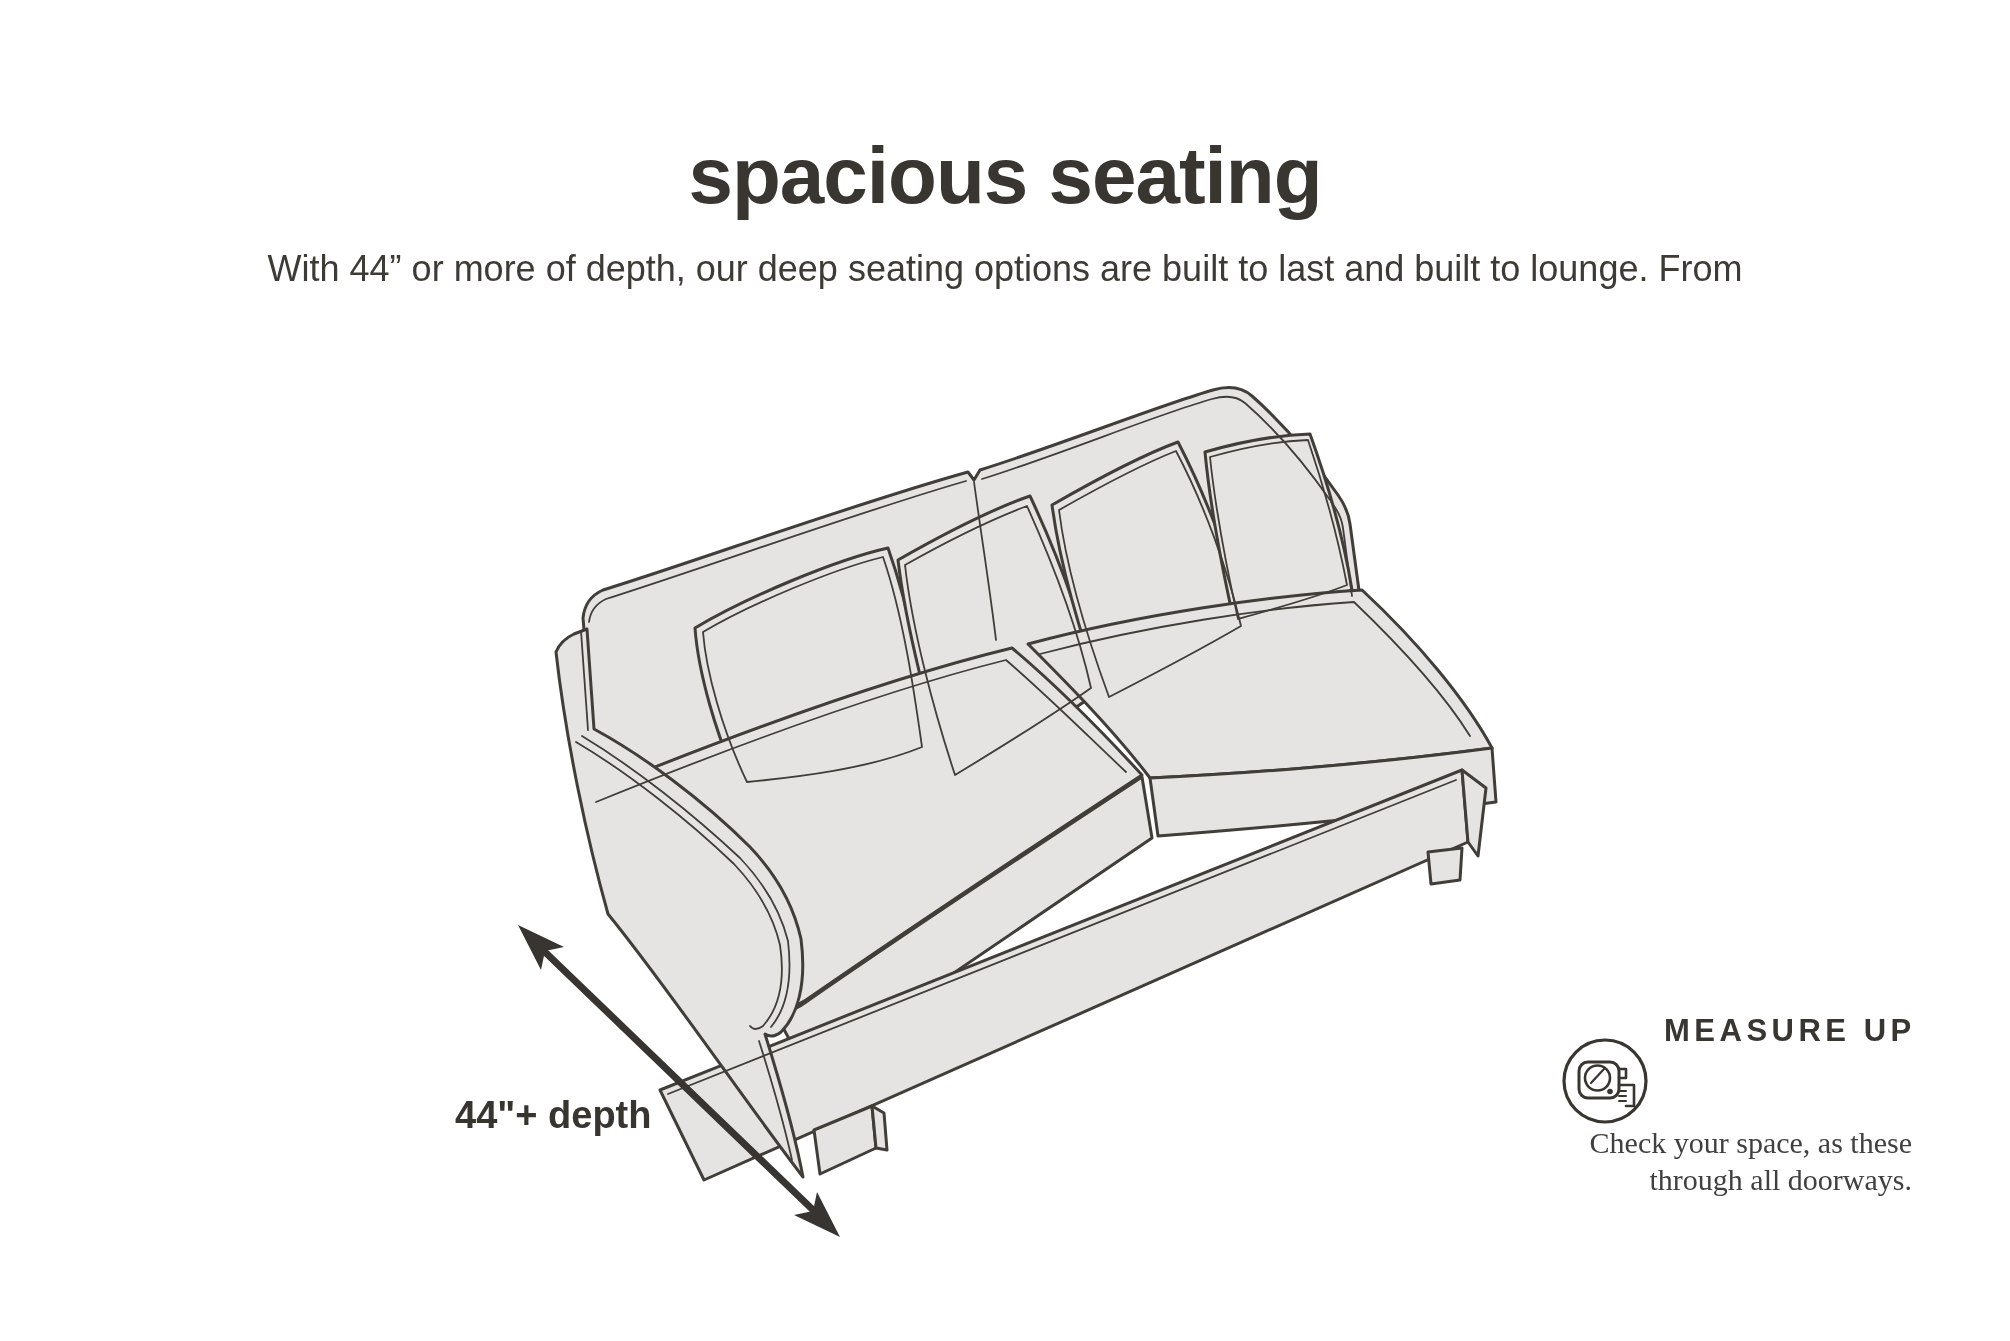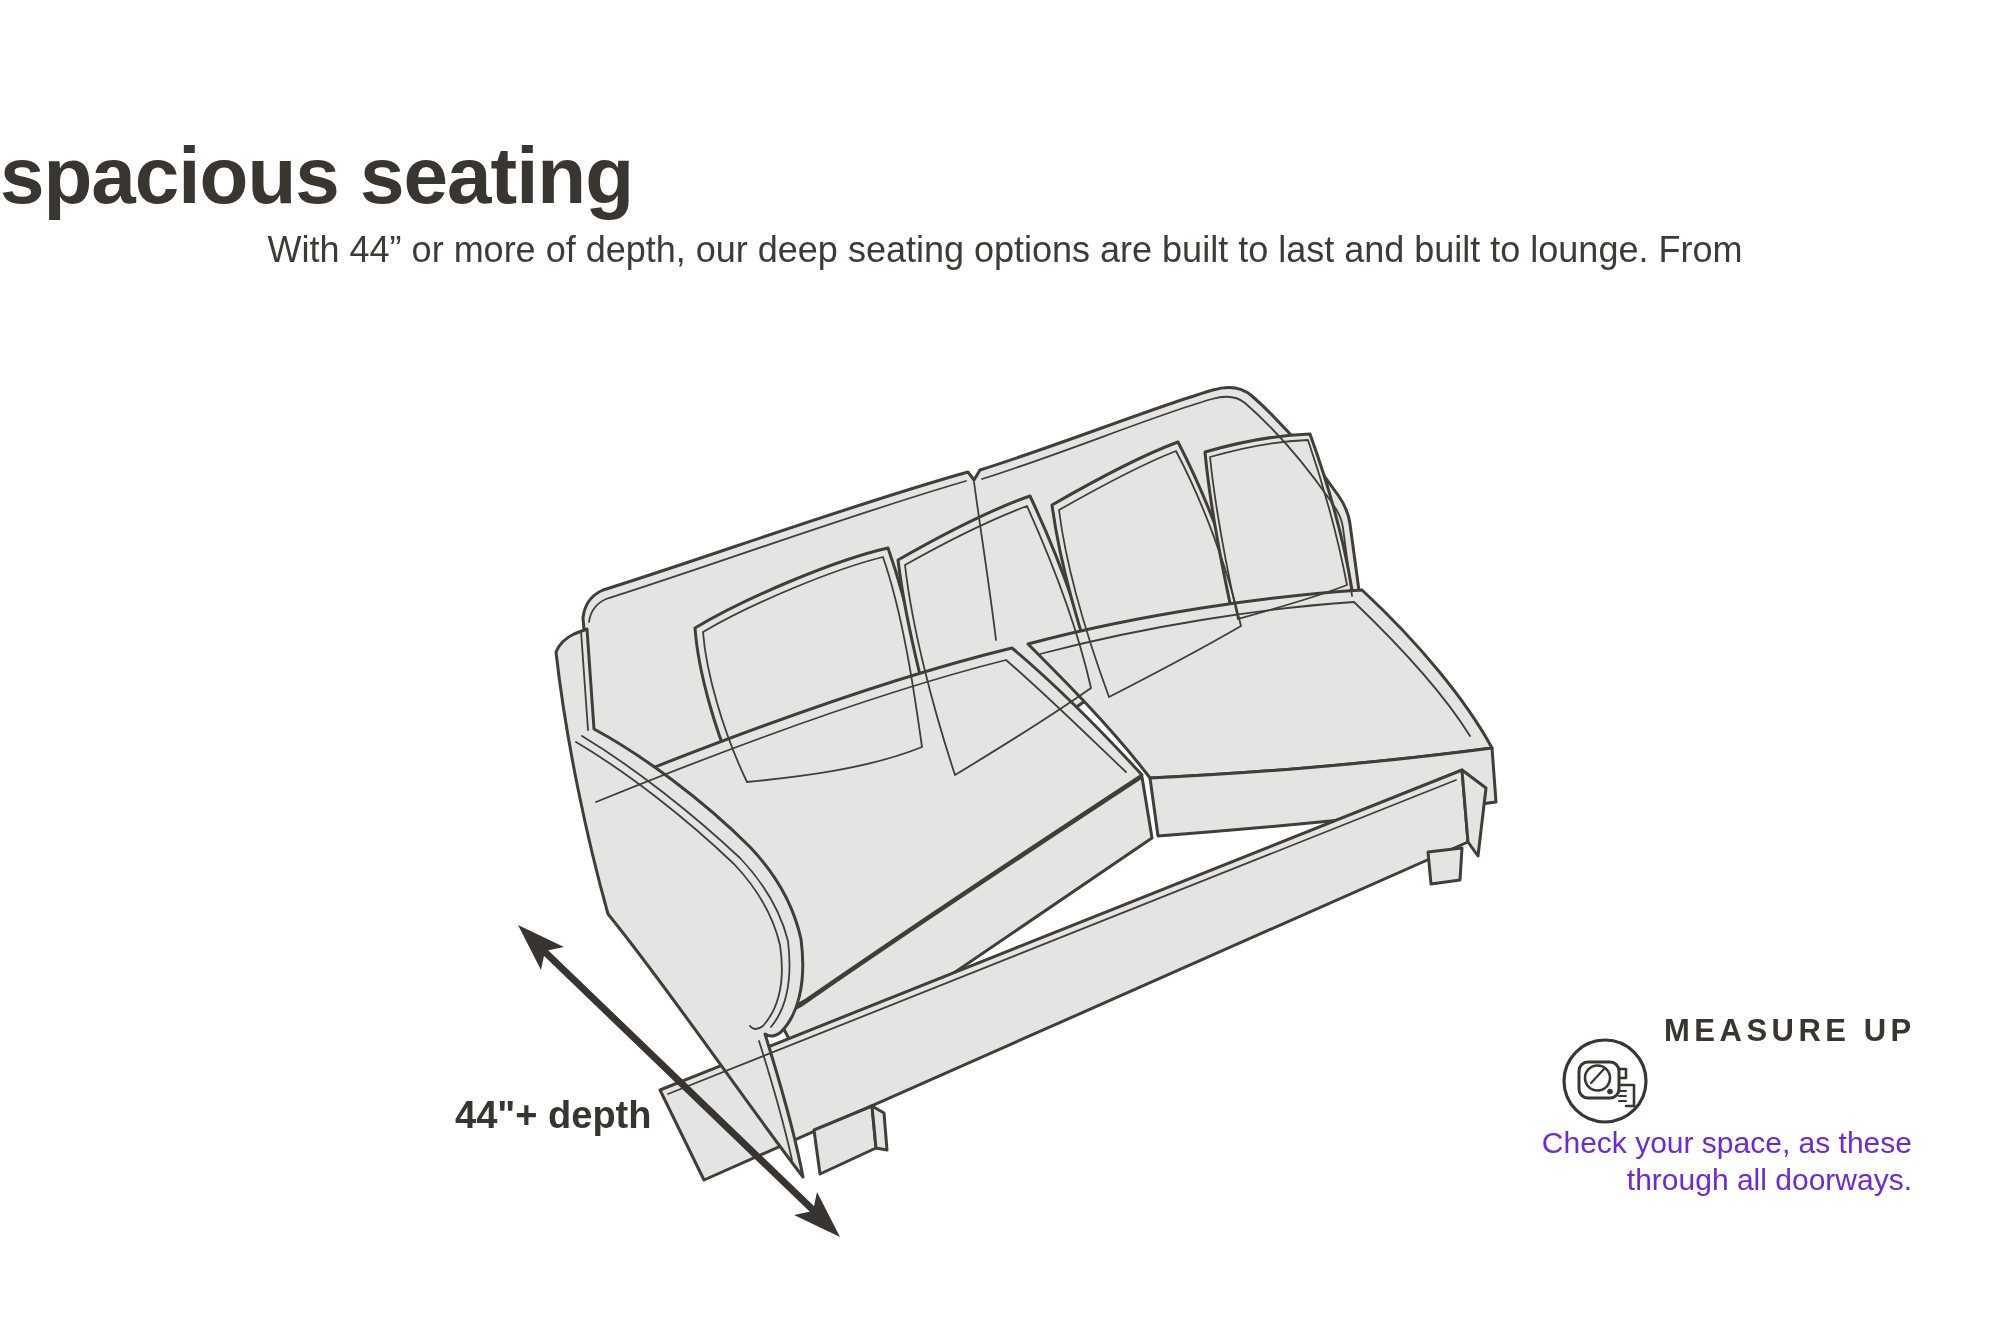--- a/index.html
+++ b/index.html
@@ -2,39 +2,39 @@
 <html><head>
 <meta charset="utf-8">
 <style>
   html,body{margin:0;padding:0;}
   body{
     width:2010px;height:1341px;position:relative;background:#ffffff;
     font-family:"Liberation Sans", sans-serif;overflow:hidden;
     -webkit-font-smoothing:antialiased;
   }
   .title{
-    position:absolute;top:76px;left:0;width:2010px;
+    position:absolute;top:76px;left:0;width:2010px;text-align:center;
     font-size:80px;font-weight:bold;letter-spacing:-1px;color:#393531;
   }
   .desc{
-    position:absolute;top:225px;left:50%;transform:translateX(-50%);
+    position:absolute;top:244px;left:50%;transform:translateX(-50%);
     width:1680px;text-align:center;font-size:36px;line-height:49px;color:#3e3a36;
   }
   .svg-stage{position:absolute;left:0;top:0;width:2010px;height:1341px;}
   .depth-label{
     position:absolute;left:455px;top:1094px;
     font-size:38px;font-weight:bold;color:#38342f;letter-spacing:0px;
   }
   .measure-heading{
     position:absolute;left:1664px;top:1013px;
     font-size:31px;font-weight:bold;letter-spacing:4.5px;color:#393530;white-space:nowrap;
   }
   .measure-note{
     position:absolute;left:1488px;top:1124px;width:424px;text-align:right;
-    font-size:30px;line-height:37px;color:#6d28d9;
+    font-size:30px;line-height:37px;color:#404040;font-family:Liberation Serif, serif;
   }
   .measure-icon{position:absolute;left:1560px;top:1036px;width:90px;height:90px;}
 </style>
 </head>
 <body>
 
 <h1 class="title">spacious seating</h1>
 
 <div class="desc">
   <div>With 44” or more of depth, our deep seating options are built to last and built to lounge. From</div>

